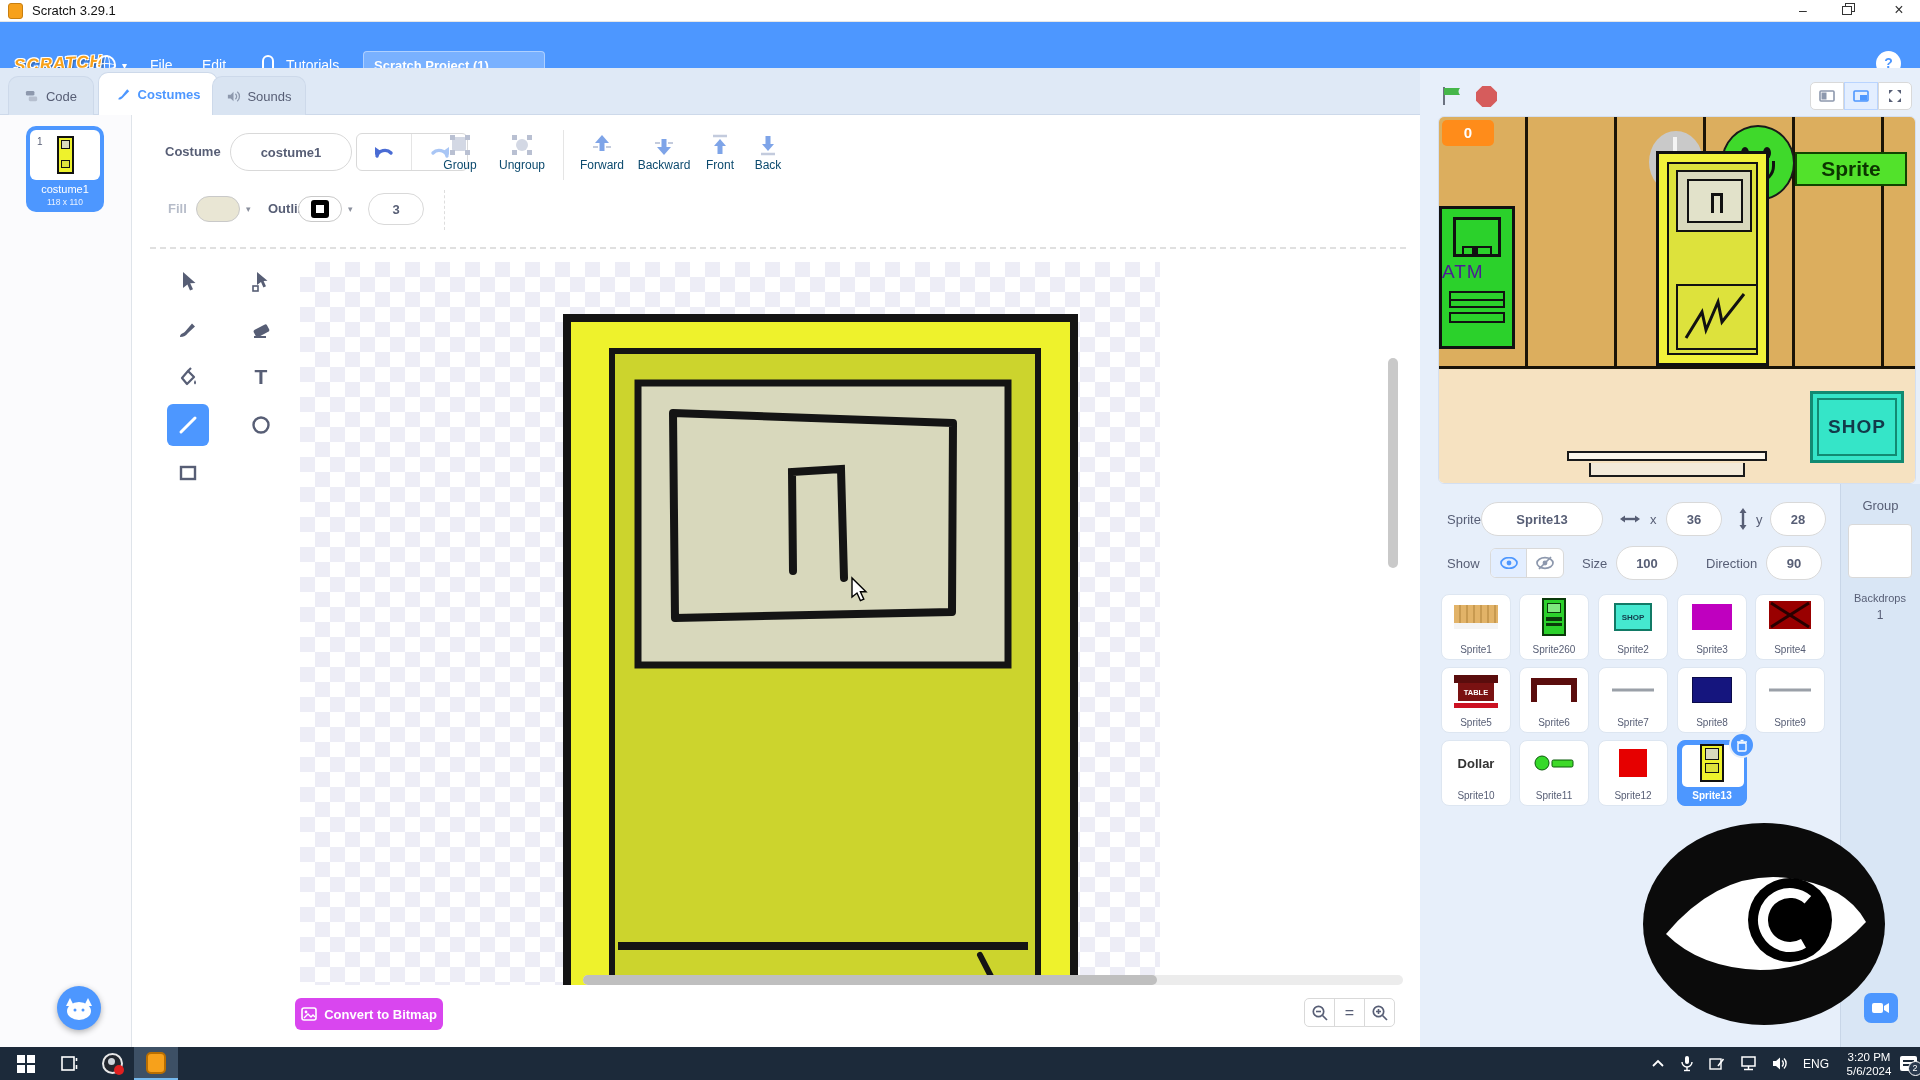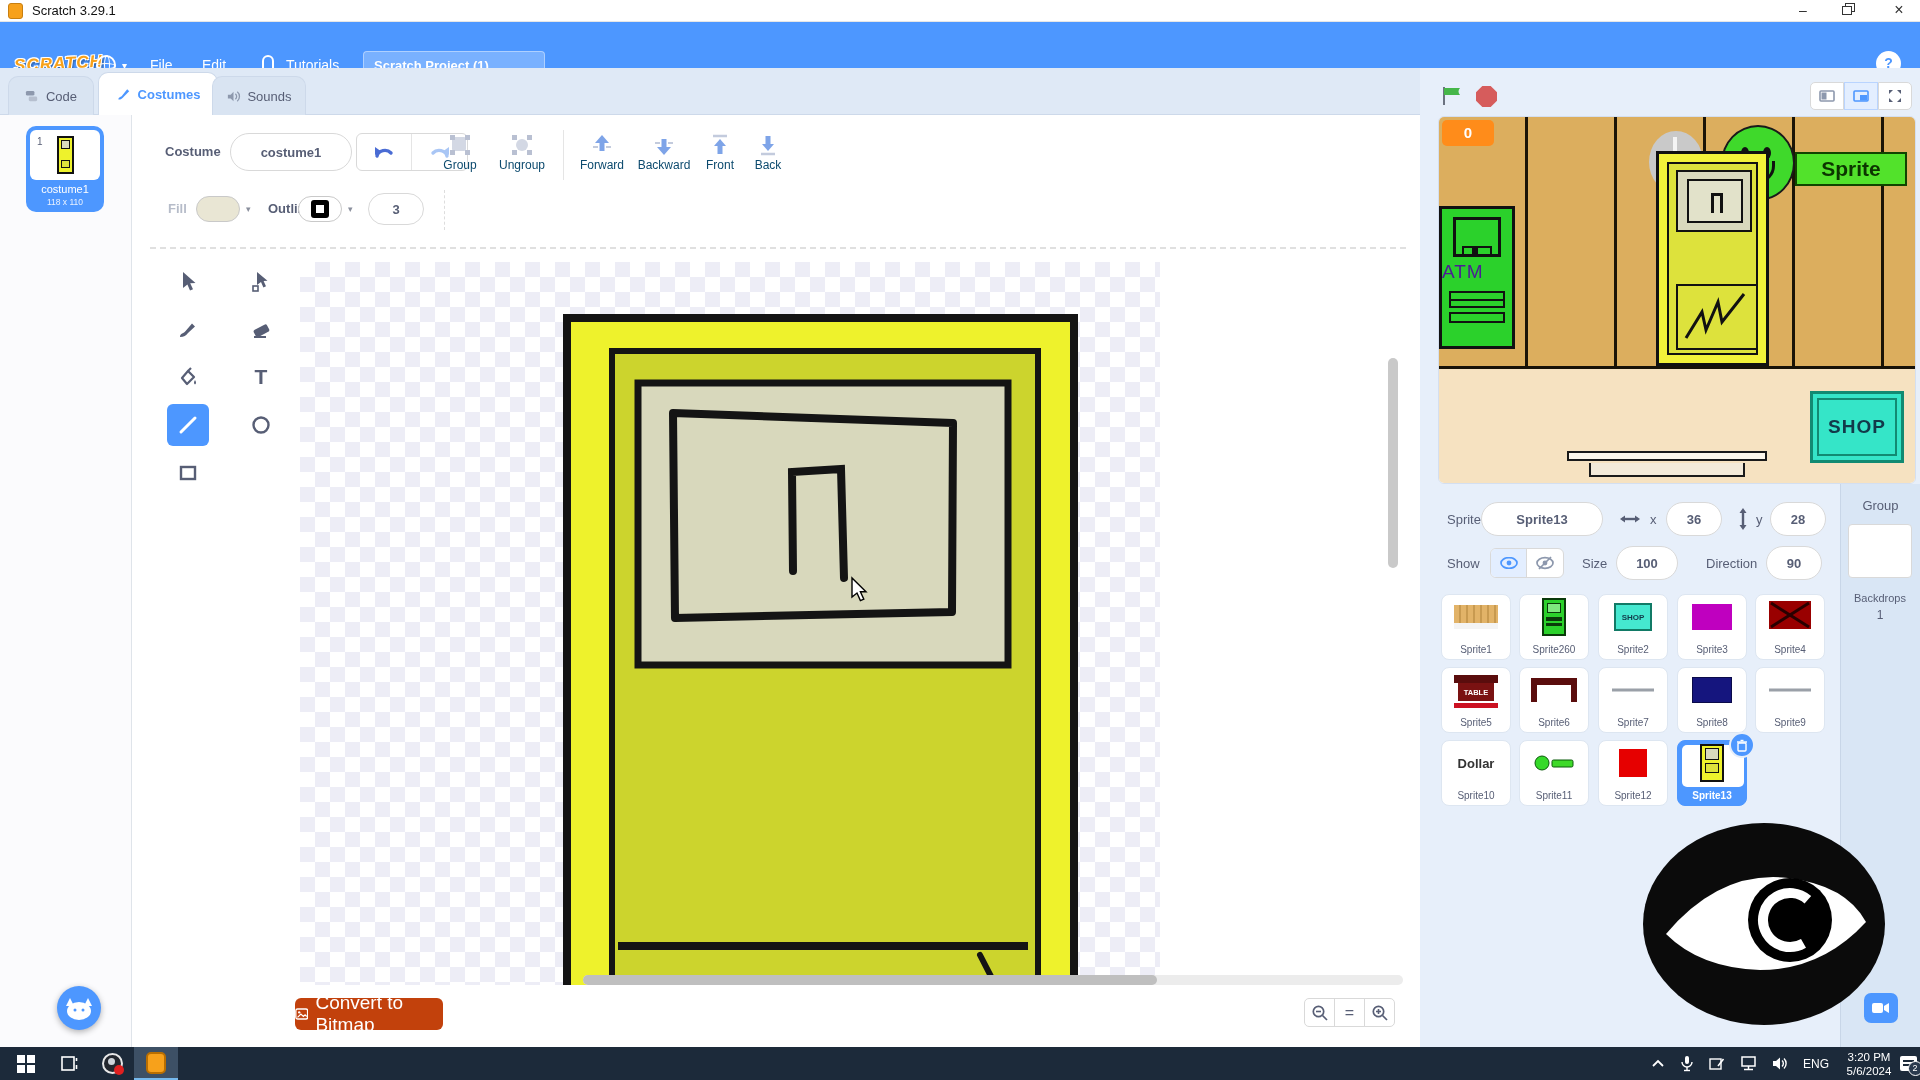--- a/index.html
+++ b/index.html
@@ -54,22 +54,22 @@
   .vsep{width:1px;background:#e5e5e5}
   .toolbtn{width:42px;height:42px;border-radius:6px;display:flex;align-items:center;justify-content:center}
   .toolbtn.sel{background:#4d97ff}
   .checker{left:300px;top:262px;width:860px;height:723px;background:#fff;
     background-image:linear-gradient(45deg,#ededf6 25%,transparent 25%,transparent 75%,#ededf6 75%),
                      linear-gradient(45deg,#ededf6 25%,transparent 25%,transparent 75%,#ededf6 75%);
     background-size:30px 30px;background-position:0 0,15px 15px}
   .hscroll-track{left:583px;top:975px;width:820px;height:10px;background:#ececec;border-radius:5px}
   .hscroll-thumb{left:0;top:0;width:574px;height:10px;background:#bfbfbf;border-radius:5px}
   .vscroll{left:1388px;top:358px;width:10px;height:210px;background:#c9c9c9;border-radius:5px}
-  .convert-btn{left:295px;top:998px;width:148px;height:32px;background:#c2410c;border-radius:6px;color:#fff;
-        font-size:19px;font-weight:normal;display:flex;align-items:center;justify-content:center;gap:7px}
+  .convert-btn{left:295px;top:998px;width:148px;height:32px;background:#d946ef;border-radius:6px;color:#fff;
+        font-size:13px;font-weight:bold;display:flex;align-items:center;justify-content:center;gap:7px}
   .zoombtn{top:998px;width:31px;height:29px;background:#fff;border:1px solid #d9d9d9;display:flex;align-items:center;justify-content:center;color:#575e75}
   
   .rightcol{left:1420px;top:68px;width:500px;height:979px;background:#e7effa}
   .stagewrap{left:1438px;top:116px;width:478px;height:368px;border-radius:6px;overflow:hidden;border:1px solid #d4dff0;background:#fff}
   .wall{left:0;top:0;width:478px;height:252px;background:#dcae5e;border-bottom:3px solid #171208;
     background-image:repeating-linear-gradient(90deg,transparent 0 86px,#1b1406 86px 89px)}
   .floor{left:0;top:252px;width:478px;height:116px;background:#f6e2c1}
   .monitor{left:3px;top:3px;width:52px;height:26px;background:#ff8c1a;border-radius:5px;color:#fff;
         font-size:15px;font-weight:bold;text-align:center;line-height:26px}
   .gatm{left:0px;top:89px;width:76px;height:143px;background:#2bd12b;border:3px solid #111}

